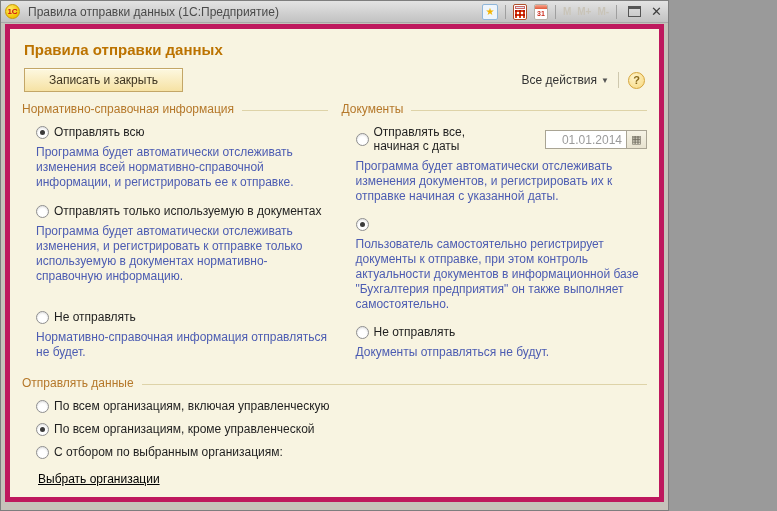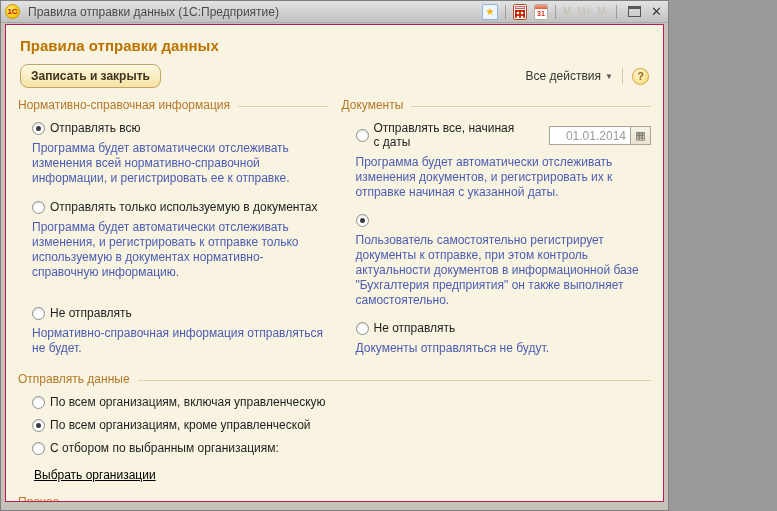--- a/index.html
+++ b/index.html
@@ -52,29 +52,29 @@
   .mem-keys { display:flex; gap:6px; font-size:10px; font-weight:bold; color:#c9c4b8; }
   .btn-max {
     width:13px; height:11px; border:1px solid #555; border-top:3px solid #555; background:transparent;
   }
   .btn-close { font-size:13px; font-weight:bold; color:#3d3d3d; line-height:1; }
   .win-ctl { display:flex; align-items:center; gap:10px; margin-left:4px; }
 
   
   .content {
     position:absolute; top:23px; left:4px; right:4px; bottom:8px;
-    background:#f8f4e1; border:1px solid #be185d; padding:8px 12px 0 12px; overflow:hidden;
+    background:#f8f4e1; border:5px solid #be185d; padding:8px 12px 0 12px; overflow:hidden;
   }
   .page-title { font-size:15px; font-weight:bold; color:#bc7300; margin:4px 0 10px 2px; }
 
   .toolbar { display:flex; align-items:center; margin:0 2px 10px 2px; }
   .btn-save {
-    font-family:inherit; font-size:12px; font-weight:bold; color:#3f3520;
-    background:linear-gradient(#fdf8e0,#f6e2a4); border:1px solid #c3a667; border-radius:8px;
-    padding:4px 10px; box-shadow:inset 0 1px 0 #fffdf0; cursor:default;
+    font-family:inherit; font-size:12px; font-weight:normal; color:#3f3520;
+    background:linear-gradient(#fdf8e0,#f6e2a4); border:1px solid #c3a667; border-radius:0;
+    padding:4px 24px; box-shadow:inset 0 1px 0 #fffdf0; cursor:default;
   }
   .toolbar-right { margin-left:auto; display:flex; align-items:center; }
   .all-actions { font-size:12px; color:#333; display:flex; align-items:center; }
   .all-actions .caret { font-size:8px; margin-left:4px; color:#555; }
   .tb2-sep { width:1px; height:16px; background:#cfc8ae; margin:0 9px; }
   .btn-help {
     width:17px; height:17px; border-radius:50%;
     background:radial-gradient(circle at 35% 30%, #fff3c8, #f7d87e);
     border:1px solid #d5a43a; color:#8a6a1c; font-size:11px; font-weight:bold;
     display:flex; align-items:center; justify-content:center;

